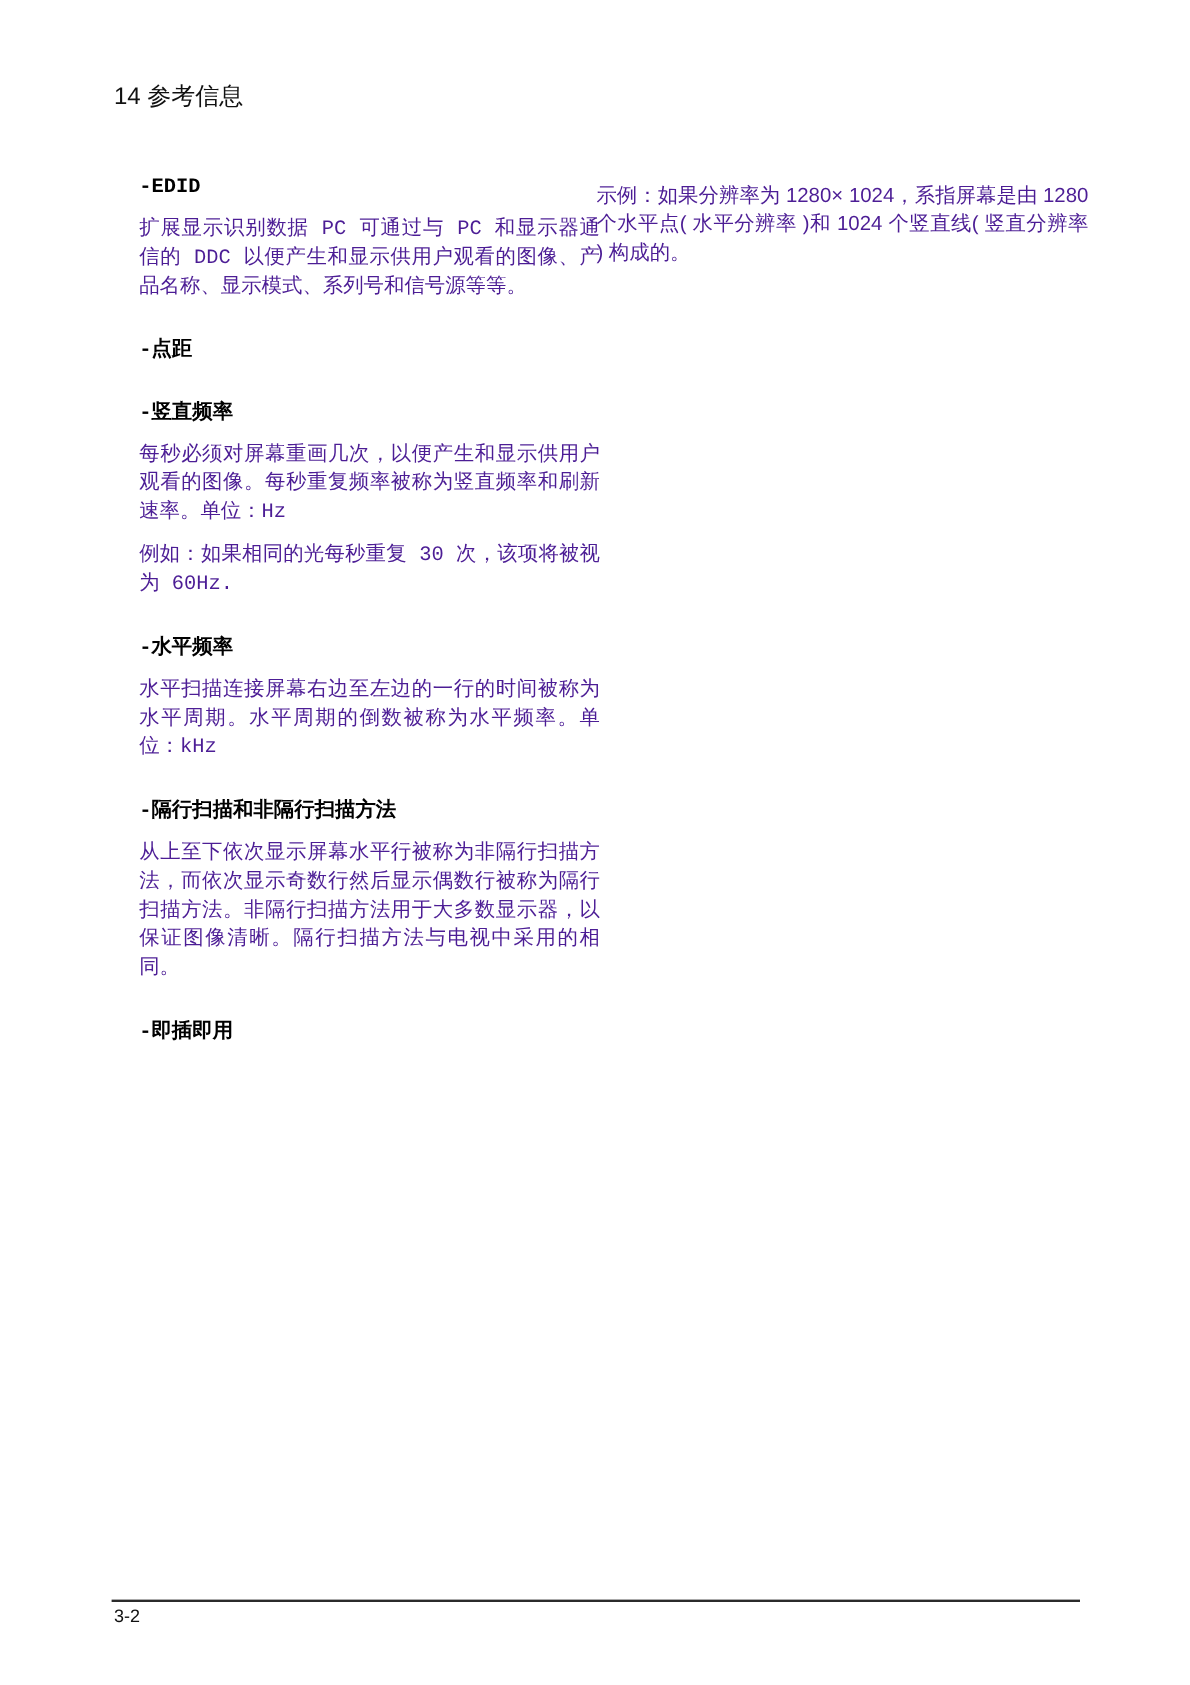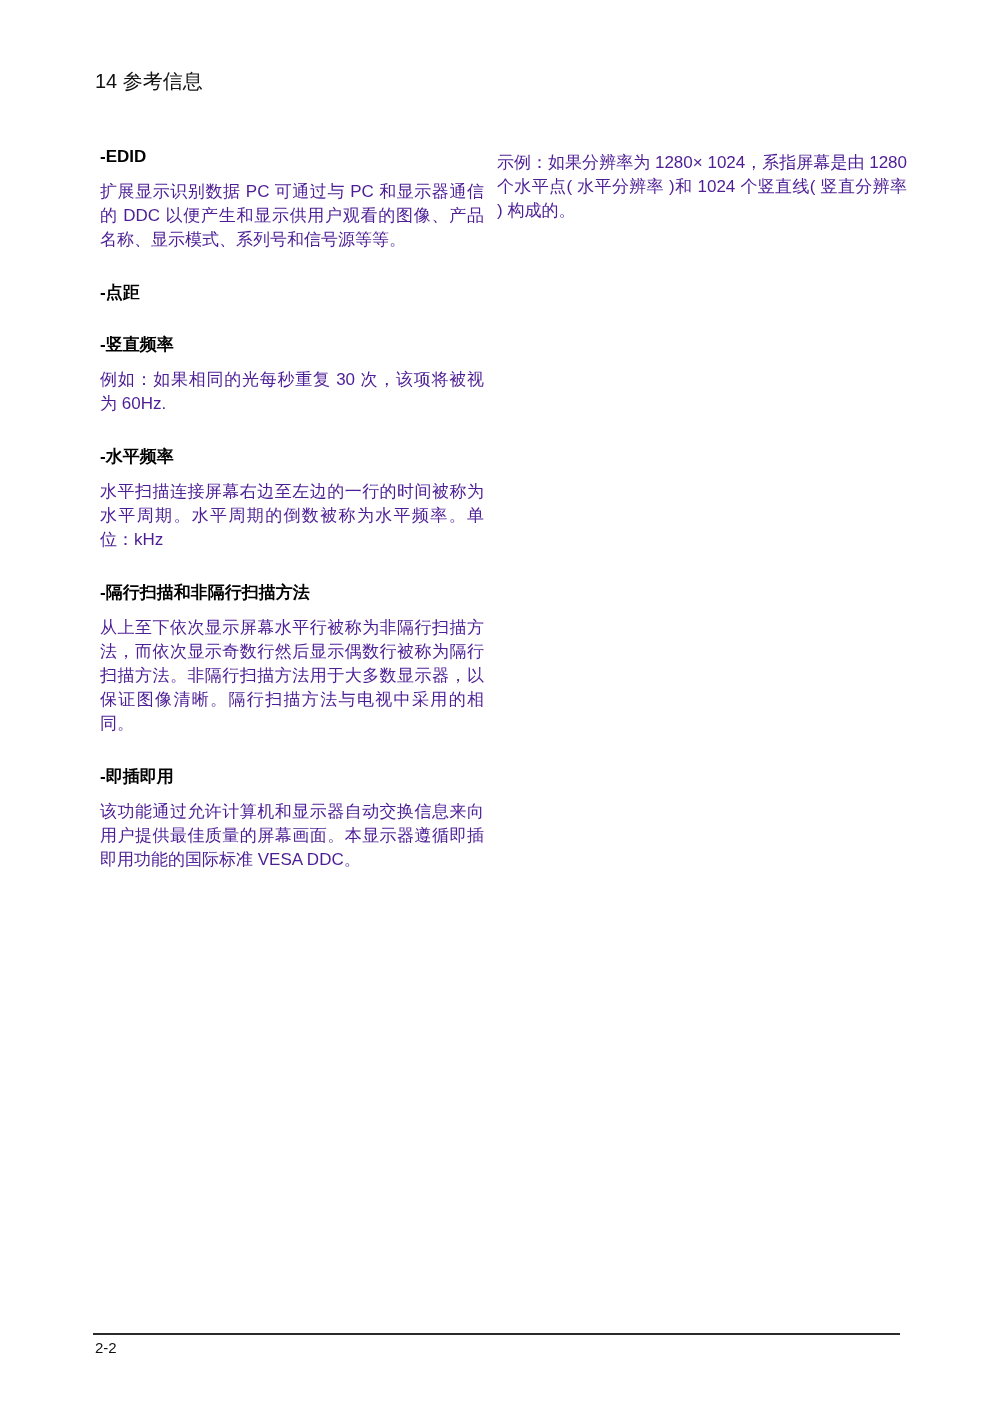--- a/index.html
+++ b/index.html
@@ -18,23 +18,24 @@
     top: 72px;
     font-size: 20px;
     line-height: 19px;
     color: #111111;
     white-space: nowrap;
   }
   .col {
     position: absolute;
   }
   .col.left {
-    left: 100px;
+    left: 116px;
     top: 146px;
     width: 384px;
+    font-family: Liberation Mono, monospace;
   }
   .col.right {
     left: 497px;
     top: 139px;
     width: 410px;
   }
   .glossary-section {
     margin-bottom: 30px;
   }
   .glossary-section h3 {
@@ -81,42 +82,42 @@
     <h3>-EDID</h3>
     <p>扩展显示识别数据 PC 可通过与 PC 和显示器通信的 DDC 以便产生和显示供用户观看的图像、产品名称、显示模式、系列号和信号源等等。</p>
   </div>
 
   <div class="glossary-section">
     <h3>-点距</h3>
   </div>
 
   <div class="glossary-section">
     <h3>-竖直频率</h3>
+    <p>每秒必须对屏幕重画几次，以便产生和显示供用户观看的图像。每秒重复频率被称为竖直频率和刷新速率。单位：Hz</p>
     <p>例如：如果相同的光每秒重复 30 次，该项将被视为 60Hz.</p>
   </div>
 
   <div class="glossary-section">
     <h3>-水平频率</h3>
     <p>水平扫描连接屏幕右边至左边的一行的时间被称为水平周期。水平周期的倒数被称为水平频率。单位：kHz</p>
   </div>
 
   <div class="glossary-section">
     <h3>-隔行扫描和非隔行扫描方法</h3>
     <p>从上至下依次显示屏幕水平行被称为非隔行扫描方法，而依次显示奇数行然后显示偶数行被称为隔行扫描方法。非隔行扫描方法用于大多数显示器，以保证图像清晰。隔行扫描方法与电视中采用的相同。</p>
   </div>
 
   <div class="glossary-section">
     <h3>-即插即用</h3>
-    <p>该功能通过允许计算机和显示器自动交换信息来向用户提供最佳质量的屏幕画面。本显示器遵循即插即用功能的国际标准 VESA DDC。</p>
   </div>
 
   <div class="glossary-section">
   </div>
 
 </div>
 
 <div class="col right">
   <p>示例：如果分辨率为 1280× 1024，系指屏幕是由 1280 个水平点( 水平分辨率 )和 1024 个竖直线( 竖直分辨率 ) 构成的。</p>
 </div>
 
 <div class="footer-rule"></div>
 
-<div class="page-number">2-2</div>
+<div class="page-number">3-2</div>
 
 </body></html>

